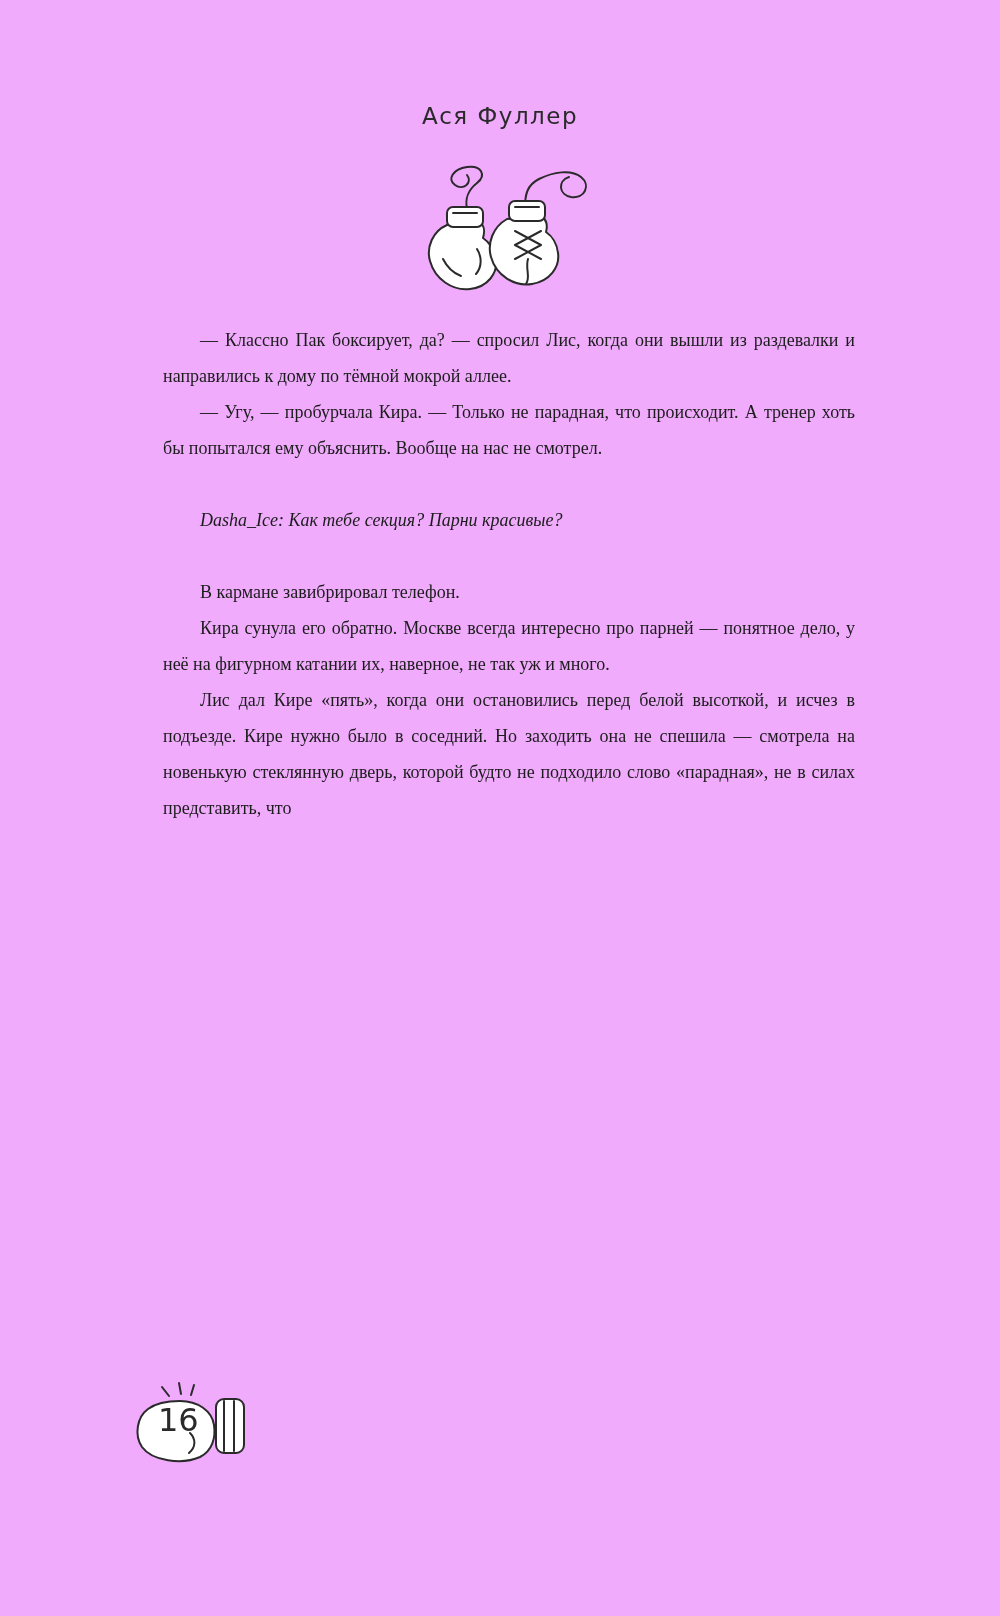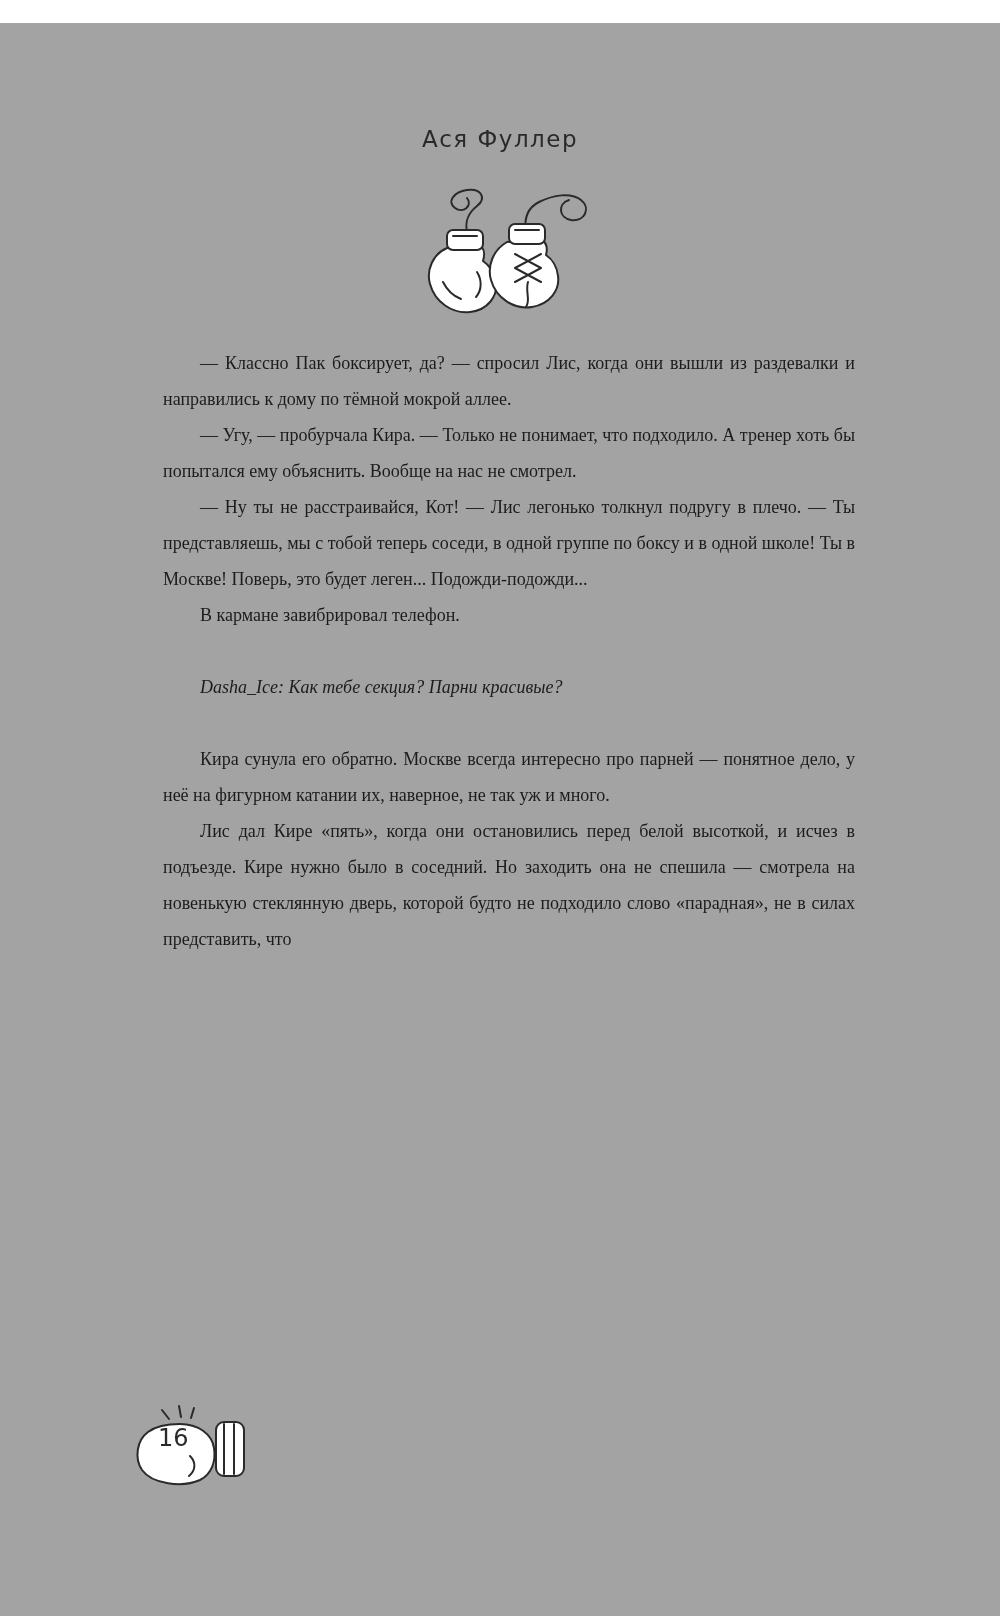--- a/index.html
+++ b/index.html
@@ -11,22 +11,21 @@
     width: 1000px;
     height: 1616px;
     position: relative;
     overflow: hidden;
     font-family: "Liberation Serif", serif;
     color: #1c1c1c;
   }
   .page {
     position: absolute;
     inset: 0;
-    background: #a3a3a3;
-    margin-top: 23px;
+    background: #f0abfc;
   }
   .author {
     position: absolute;
     top: 103px;
     left: 0;
     width: 100%;
     text-align: center;
     font-family: "DejaVu Sans", sans-serif;
     font-size: 23px;
     letter-spacing: 1.5px;
@@ -66,21 +65,21 @@
   .glove-footer-svg {
     position: absolute;
     left: 0;
     top: 0;
   }
   .page-number {
     position: absolute;
     left: 26px;
     top: 26px;
     font-family: "DejaVu Sans", sans-serif;
-    font-size: 24px;
+    font-size: 32px;
     color: #2a2a2a;
   }
   svg .stroke {
     fill: none;
     stroke: #2a2a2a;
     stroke-width: 2;
     stroke-linecap: round;
     stroke-linejoin: round;
   }
   svg .fillwhite {
@@ -118,24 +117,23 @@
       <rect class="fillwhite" x="114" y="46" width="36" height="20" rx="6"></rect>
 
       <path class="stroke" d="M120 76 L146 90 M146 76 L120 90 M120 90 L146 104 M146 90 L120 104"></path>
       <path class="stroke" d="M133 104 C130 114 136 122 131 129"></path>
       <path class="stroke" d="M120 52 L144 52"></path>
     </svg>
   </div>
 
   <div class="text-block" id="text-block">
       <p class="para">— Классно Пак боксирует, да? — спросил Лис, когда они вышли из раздевалки и направились к дому по тёмной мокрой аллее.</p>
-      <p class="para">— Угу, — пробурчала Кира. — Только не понимает, что подходило. А тренер хоть бы попытался ему объяснить. Вообще на нас не смотрел.</p>
-      <p class="para">— Ну ты не расстраивайся, Кот! — Лис легонько толкнул подругу в плечо. — Ты представляешь, мы с тобой теперь соседи, в одной группе по боксу и в одной школе! Ты в Москве! Поверь, это будет леген... Подожди-подожди...</p>
+      <p class="para">— Угу, — пробурчала Кира. — Только не парадная, что происходит. А тренер хоть бы попытался ему объяснить. Вообще на нас не смотрел.</p>
+      <p class="para message">Dasha_Ice: Как тебе секция? Парни красивые?</p>
       <p class="para">В кармане завибрировал телефон.</p>
-      <p class="para message">Dasha_Ice: Как тебе секция? Парни красивые?</p>
       <p class="para">Кира сунула его обратно. Москве всегда интересно про парней — понятное дело, у неё на фигурном катании их, наверное, не так уж и много.</p>
       <p class="para">Лис дал Кире «пять», когда они остановились перед белой высоткой, и исчез в подъезде. Кире нужно было в соседний. Но заходить она не спешила — смотрела на новенькую стеклянную дверь, которой будто не подходило слово «парадная», не в силах представить, что</p>
     </div>
 
   <div class="footer">
     <svg class="glove-footer-svg" width="140" height="98" viewBox="0 0 140 98">
 
       <path class="stroke" d="M30 12 L37 21 M47 8 L49 19 M62 10 L59 20"></path>
 
       <path class="fillwhite" d="M16 34 C5 42 2 60 10 72 C20 86 50 90 68 82 C80 76 84 63 82 50 C80 36 66 26 48 26 C34 26 24 28 16 34 Z"></path>

